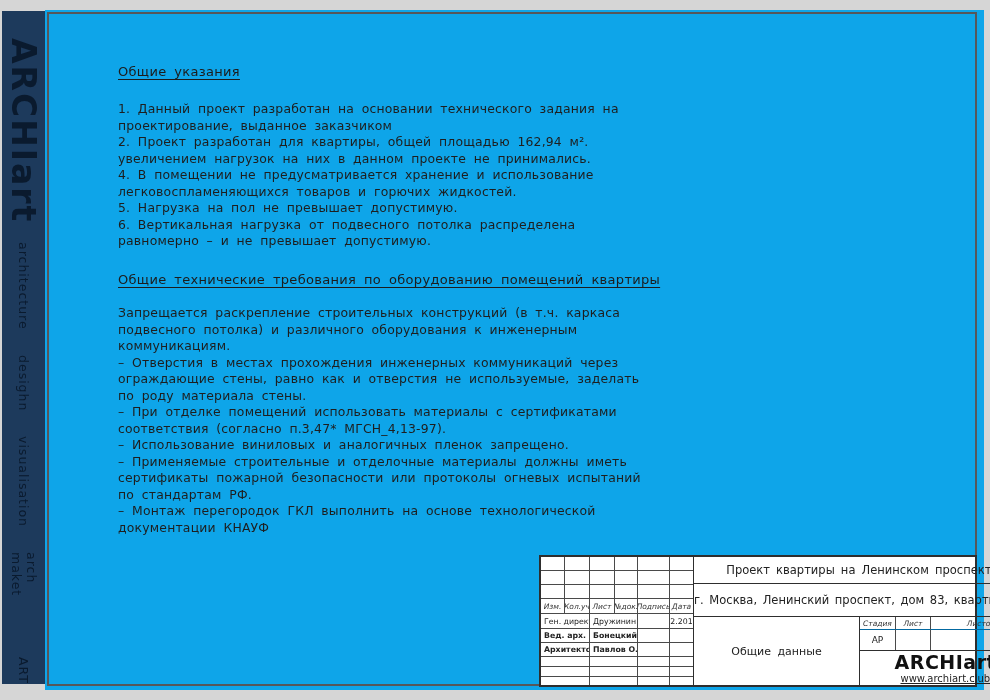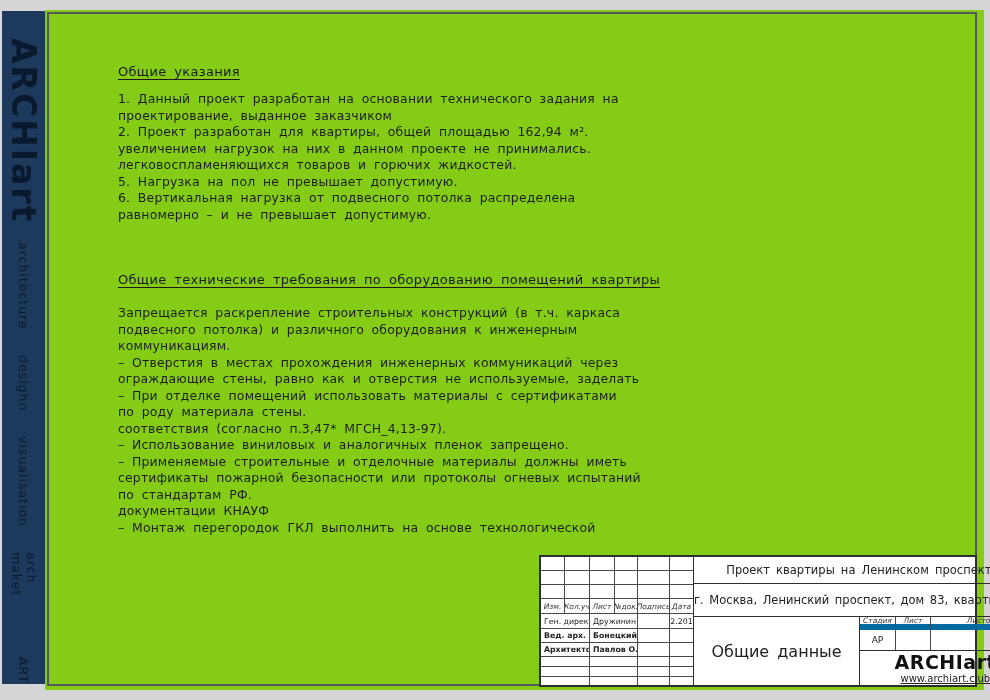--- a/index.html
+++ b/index.html
@@ -8,21 +8,21 @@
     font-family:"DejaVu Sans", sans-serif;
     -webkit-font-smoothing:antialiased;
   }
   .canvas {
     position:relative; width:990px; height:700px;
     background:#d6d6d6; overflow:hidden;
   }
   
   .page {
     position:absolute; left:45px; top:10px; width:939px; height:680px;
-    background:#84cc16;
+    background:#0ea5e9;
   }
   .frame {
     position:absolute; left:2px; top:2px; width:930px; height:674px;
     border:2px solid #56575a;
   }
   
   .sidebar {
     position:absolute; left:2px; top:11px; width:43px; height:673px;
     background:#1d3a5c;
     display:flex; flex-direction:column; align-items:center;
@@ -78,28 +78,28 @@
   }
   .tb-address {
     height:33px; border-bottom:1.5px solid #2e2e2e;
     display:flex; align-items:center; justify-content:center;
     font-size:11.5px; word-spacing:2px; white-space:nowrap;
   }
   .tb-bottom { flex:1; display:flex; }
   .tb-sheetname {
     width:166px; border-right:1.5px solid #2e2e2e;
     display:flex; align-items:center; justify-content:center;
-    font-size:16px; word-spacing:3px;
+    font-size:11px; word-spacing:3px;
   }
   .tb-right2 { flex:1; display:flex; flex-direction:column; }
   .stage-table { height:34px; border-bottom:1.5px solid #2e2e2e; display:flex; flex-direction:column; }
   .stage-hdr  { height:13px; display:flex; }
   .stage-vals { flex:1; display:flex; }
   .stage-cell {
-    border-right:1px solid #4a4a4a; border-bottom:6px solid #0369a1;
+    border-right:1px solid #4a4a4a; border-bottom:1px solid #0369a1;
     display:flex; align-items:center; justify-content:center;
   }
   .stage-vals .stage-cell { border-bottom:none; }
   .stage-cell.c1 { width:36px; } .stage-cell.c2 { width:35px; }
   .stage-cell.c3 { flex:1; border-right:none; }
   .stage-val { font-size:9px; }
   .tb-logo {
     flex:1; display:flex; flex-direction:column;
     align-items:center; justify-content:center;
   }
@@ -112,47 +112,48 @@
 </style>
 </head>
 <body>
 
 <div class="canvas">
 
   <div class="page">
     <div class="frame"></div>
 
     <div class="doc-heading" style="top:54px">Общие указания</div>
-    <div class="lines" style="top:81px">
+    <div class="lines" style="top:91px">
       <div class="tline">1. Данный проект разработан на основании технического задания на</div>
       <div class="tline">проектирование, выданное заказчиком</div>
       <div class="tline">2. Проект разработан для квартиры, общей площадью 162,94 м².</div>
       <div class="tline">увеличением нагрузок на них в данном проекте не принимались.</div>
+      <div class="tline">4. В помещении не предусматривается хранение и использование</div>
       <div class="tline">легковоспламеняющихся товаров и горючих жидкостей.</div>
       <div class="tline">5. Нагрузка на пол не превышает допустимую.</div>
       <div class="tline">6. Вертикальная нагрузка от подвесного потолка распределена</div>
       <div class="tline">равномерно – и не превышает допустимую.</div>
     </div>
 
     <div class="doc-heading" style="top:262px">Общие технические требования по оборудованию помещений квартиры</div>
     <div class="lines" style="top:295px">
       <div class="tline">Запрещается раскрепление строительных конструкций (в т.ч. каркаса</div>
       <div class="tline">подвесного потолка) и различного оборудования к инженерным</div>
       <div class="tline">коммуникациям.</div>
       <div class="tline">– Отверстия в местах прохождения инженерных коммуникаций через</div>
       <div class="tline">ограждающие стены, равно как и отверстия не используемые, заделать</div>
+      <div class="tline">по роду материала стены.</div>
       <div class="tline">– При отделке помещений использовать материалы с сертификатами</div>
-      <div class="tline">по роду материала стены.</div>
       <div class="tline">соответствия (согласно п.3,47* МГСН_4,13-97).</div>
       <div class="tline">– Использование виниловых и аналогичных пленок запрещено.</div>
       <div class="tline">– Применяемые строительные и отделочные материалы должны иметь</div>
       <div class="tline">сертификаты пожарной безопасности или протоколы огневых испытаний</div>
       <div class="tline">по стандартам РФ.</div>
+      <div class="tline">– Монтаж перегородок ГКЛ выполнить на основе технологической</div>
       <div class="tline">документации КНАУФ</div>
-      <div class="tline">– Монтаж перегородок ГКЛ выполнить на основе технологической</div>
     </div>
 
     <div class="tb">
 
       <div class="tb-left">
         <div class="tb-row h14">
           <div class="tb-cell w1"></div>
             <div class="tb-cell w2"></div>
             <div class="tb-cell w3"></div>
           <div class="tb-cell w4"></div>

